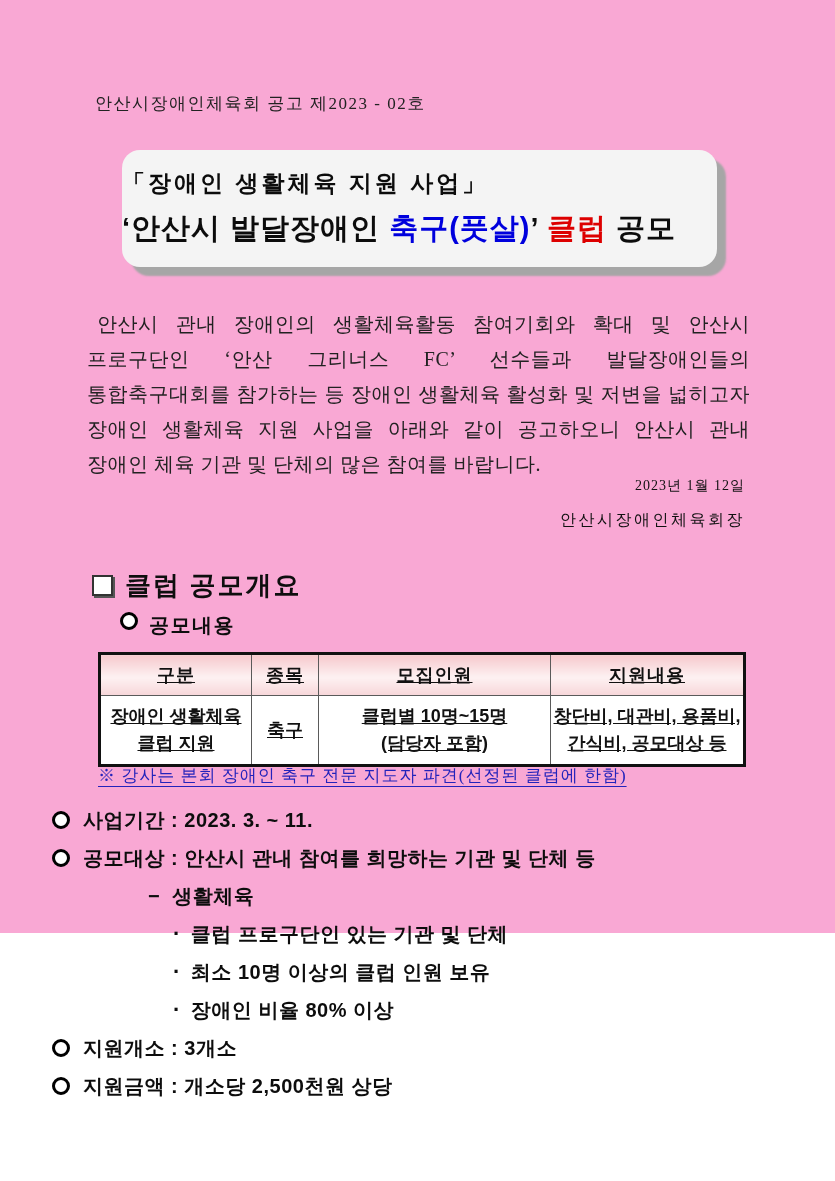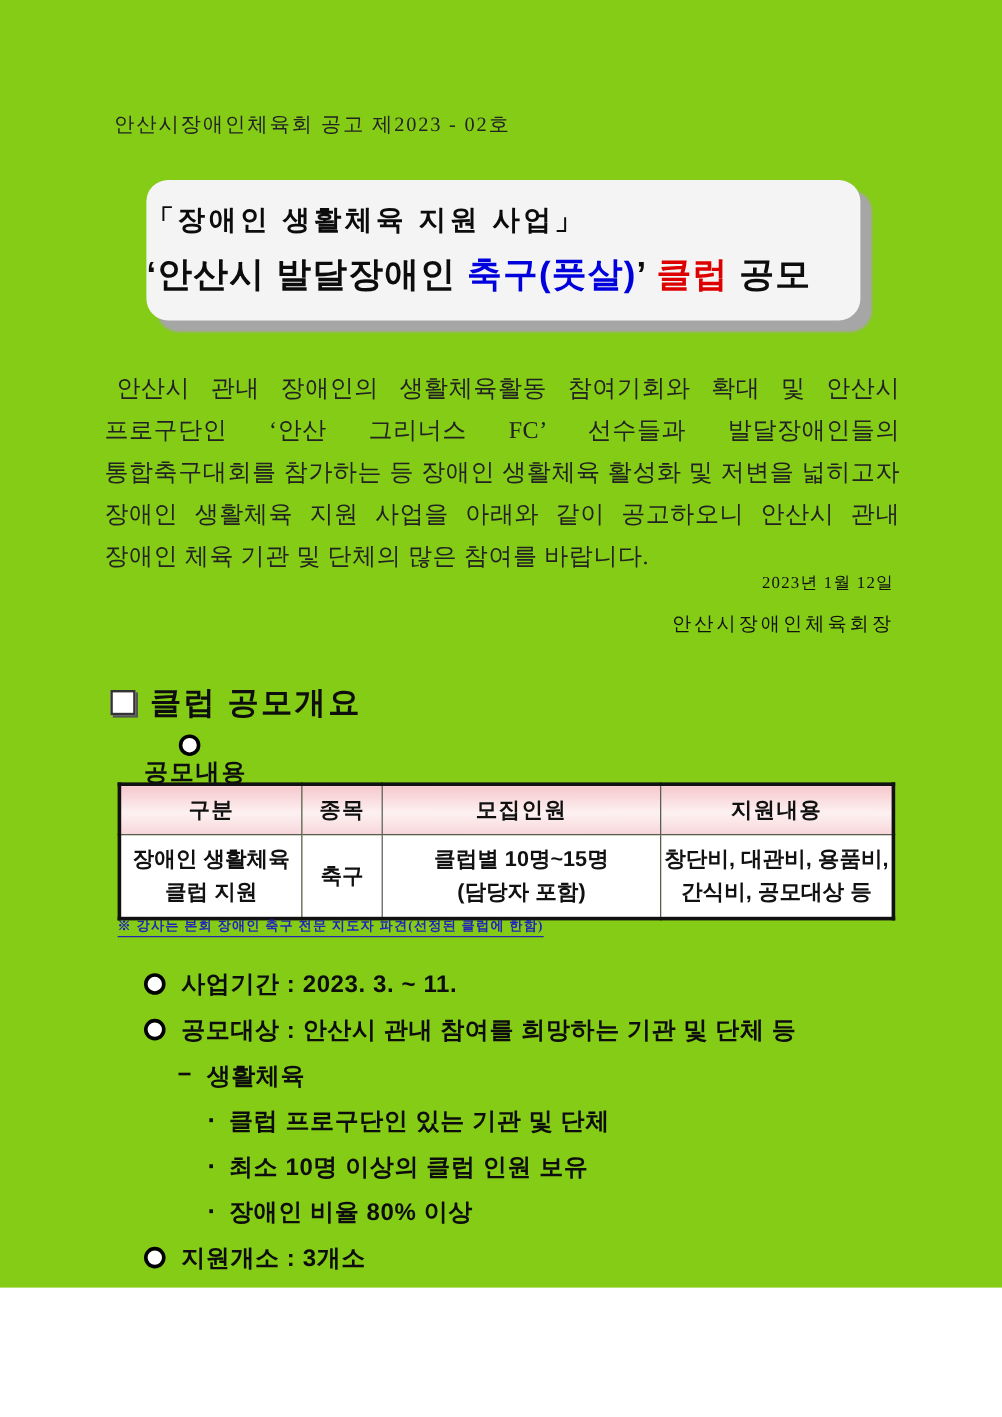--- a/index.html
+++ b/index.html
@@ -1,20 +1,20 @@
 <!DOCTYPE html>
 <html style="--blue: #0000dd; --red: #dd0000; --note_blue: #2323bb; --table_header_pink: #f6c9cd;"><head>
 <meta charset="utf-8">
 <style>
   html,body{margin:0;padding:0;}
   body{
     width:835px;height:1181px;background:#ffffff;overflow:hidden;
     font-family:"Liberation Serif","DejaVu Serif",serif;color:#1a1a1a;
   }
-  .page{position:relative;width:835px;height:1073px;background:#84cc16;}
+  .page{position:relative;width:835px;height:933px;background:#f9a8d4;}
 
   .doc-number{
     position:absolute;left:95px;top:92px;
     font-size:17px;letter-spacing:1.5px;color:#222;
   }
 
   
   .title-box{
     position:absolute;left:122px;top:150px;width:595px;height:117px;
     background:#f4f4f4;border-radius:18px;
@@ -47,65 +47,64 @@
   .section-heading{
     position:absolute;left:92px;top:568px;font-size:26px;font-weight:bold;
     letter-spacing:2px;color:#0e0e0e;display:flex;align-items:center;
   }
   .square-bullet{
     display:inline-block;width:17px;height:17px;border:2px solid #333;
     box-shadow:2px 2px 0 #555;margin-right:12px;background:#fff;
   }
   .subsection-heading{
     position:absolute;left:120px;top:612px;font-size:20px;font-weight:bold;
-    letter-spacing:1.5px;color:#0e0e0e;display:flex;align-items:center;
-    font-family:"Liberation Sans","DejaVu Sans",sans-serif;
-    flex-direction:column;
+    letter-spacing:1.5px;color:#0e0e0e;display:flex;align-items:flex-start;
+    font-family:"Liberation Sans","DejaVu Sans",sans-serif;
   }
   .circle-bullet{
     display:inline-block;width:12px;height:12px;border:3px solid #000;
     border-radius:50%;margin-right:11px;background:#fff;flex:none;
   }
 
   
   .info-table{
     position:absolute;left:98px;top:652px;width:645px;
     border-collapse:collapse;table-layout:fixed;
     font-family:"Liberation Sans","DejaVu Sans",sans-serif;
   }
   .info-table th,.info-table td{
     border:1px solid #5a5a5a;text-align:center;vertical-align:middle;
-    font-weight:bold;color:#111;
+    font-weight:bold;color:#111;text-decoration:underline;
   }
   .info-table{border:3px solid #111;}
   .info-table th{
     height:38px;font-size:18px;letter-spacing:1px;
     background:linear-gradient(to bottom,#f6c9cd 0%,#fdf1f2 55%,#f7d6d9 100%);
   }
   .info-table td{height:66px;font-size:18px;line-height:27px;background:#fff;}
   .col1{width:152px;}.col2{width:67px;}.col3{width:232px;}.col4{width:194px;}
 
   .note-line{
     position:absolute;left:98px;top:764px;
-    color:var(--note_blue);font-size:11px;letter-spacing:1px;
+    color:var(--note_blue);font-size:17px;letter-spacing:1px;
     text-decoration:underline;text-underline-offset:5px;
-    font-weight:700;
+    font-weight:400;
   }
 
   
   .items{
     position:absolute;left:0;top:801px;width:835px;
     font-family:"Liberation Sans","DejaVu Sans",sans-serif;
   }
   .item{
     display:flex;align-items:center;height:38px;
     font-size:20px;font-weight:bold;letter-spacing:0.5px;color:#0d0d0d;
   }
   .item .circle-bullet{margin-right:13px;}
-  .lv1{padding-left:120px;}
+  .lv1{padding-left:52px;}
   .lv2{padding-left:148px;}
   .lv3{padding-left:173px;}
   .dash-bullet{display:inline-block;margin-right:12px;font-weight:bold;}
   .dot-bullet{display:inline-block;margin-right:10px;font-weight:bold;font-size:22px;}
 </style>
 </head>
 <body>
 
 <div class="page">
 
@@ -191,15 +190,19 @@
       <span>최소 10명 이상의 클럽 인원 보유</span>
     </div>
     <div class="item lv3">
       <span class="dot-bullet">·</span>
       <span>장애인 비율 80% 이상</span>
     </div>
     <div class="item lv1">
       <span class="circle-bullet"></span>
       <span>지원개소 : 3개소</span>
     </div>
+    <div class="item lv1">
+      <span class="circle-bullet"></span>
+      <span>지원금액 : 개소당 2,500천원 상당</span>
+    </div>
   </div>
 
 </div>
 
 </body></html>

